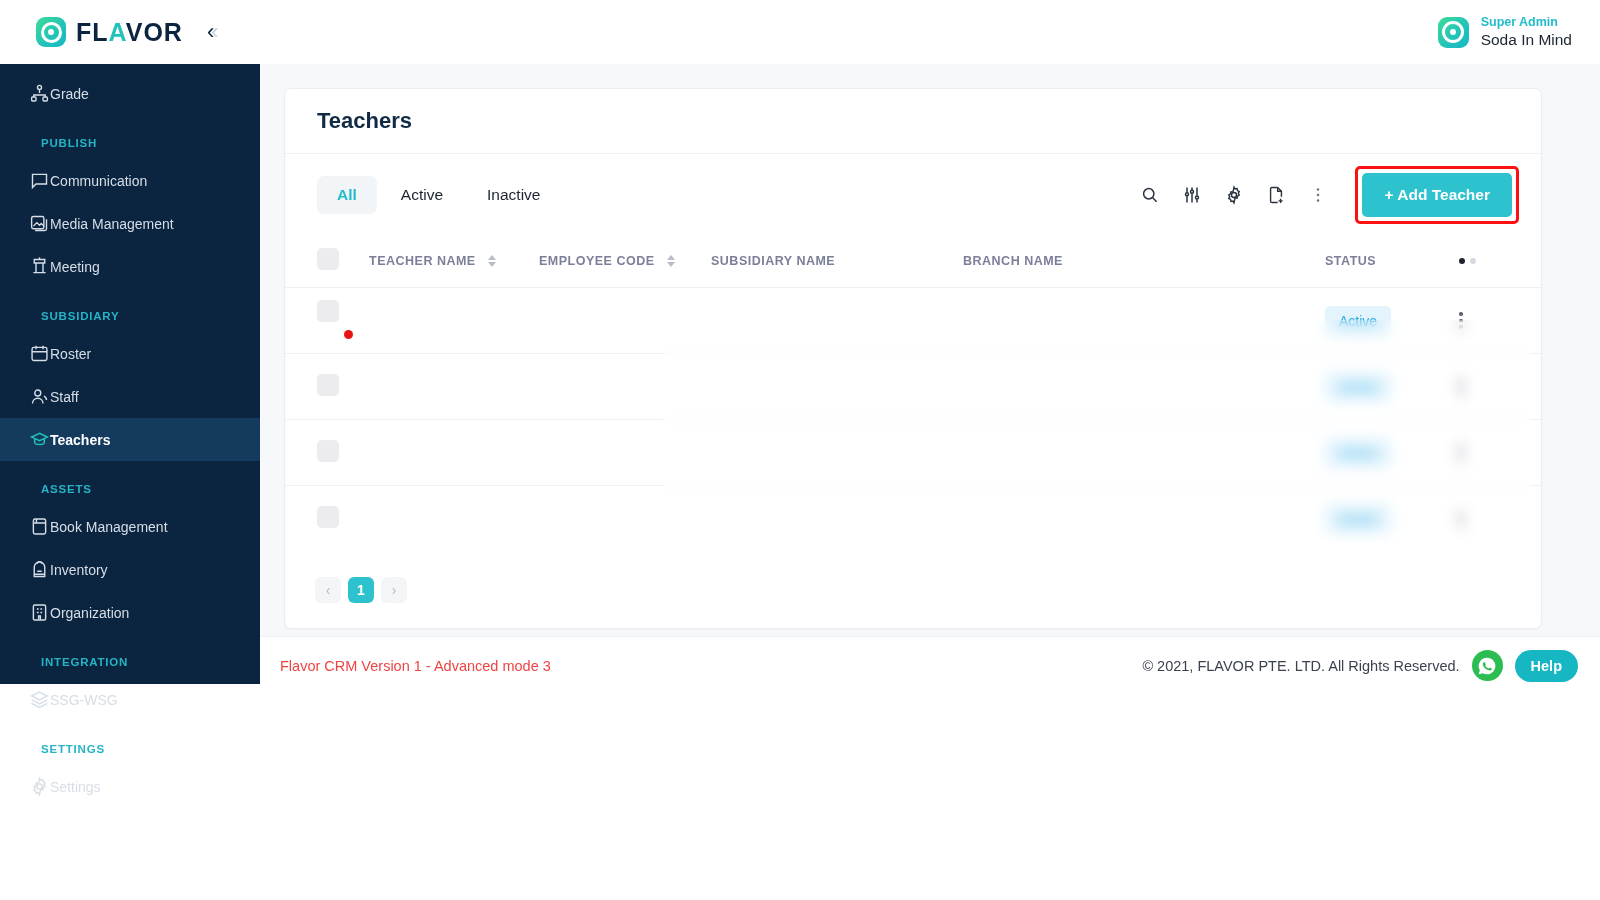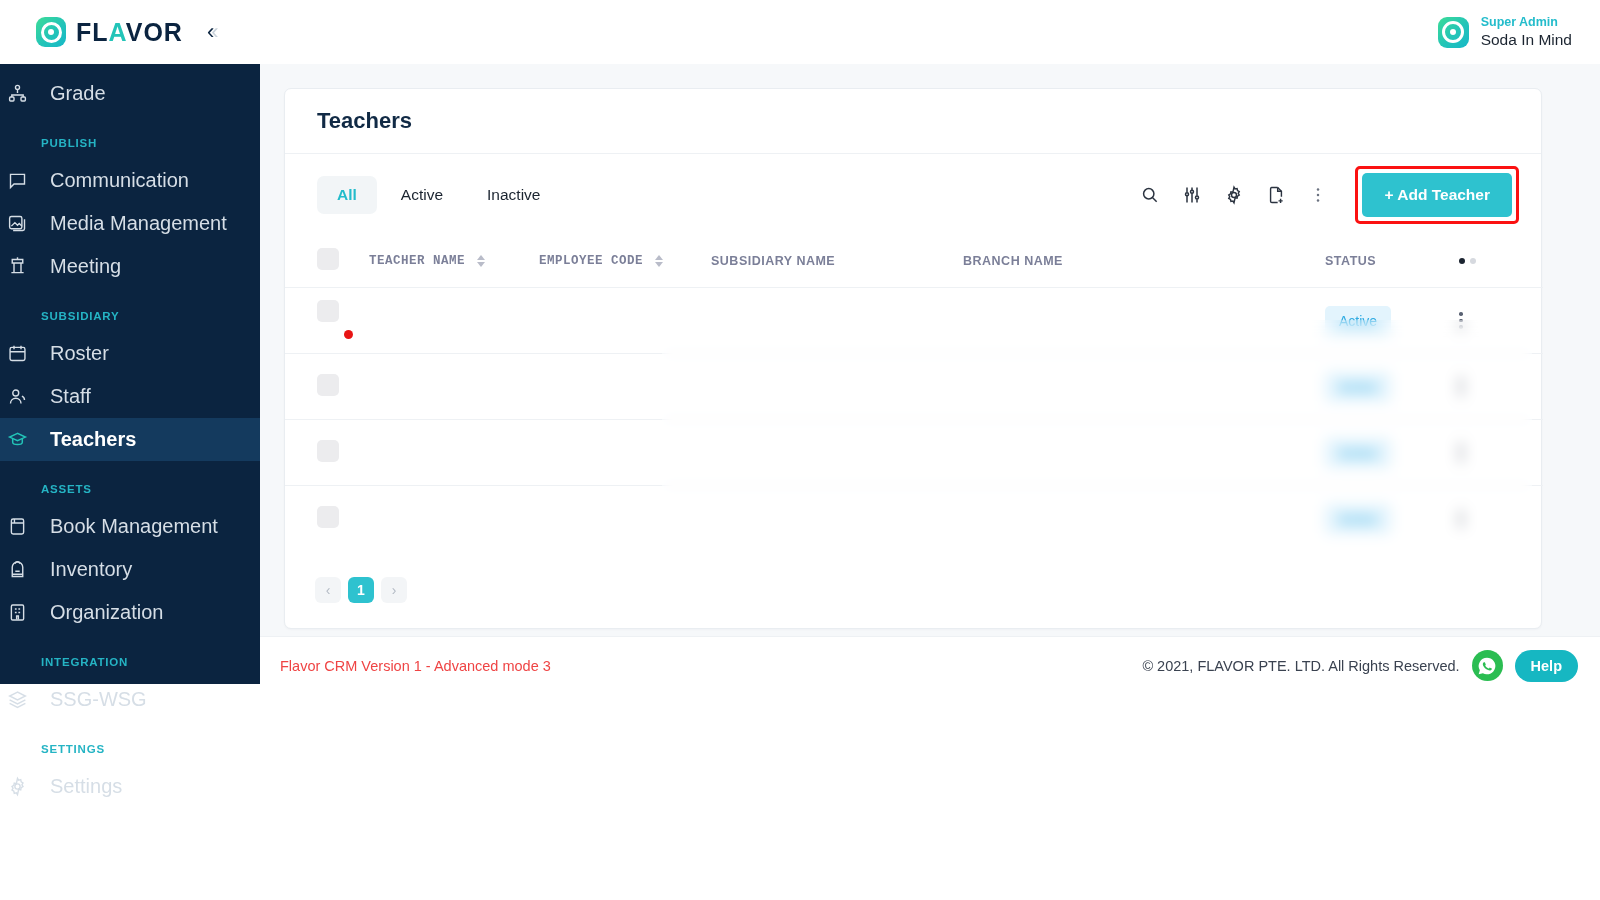--- a/index.html
+++ b/index.html
@@ -41,23 +41,23 @@
   .logo-text .teal { color: #23c4b8; }
   .collapse-btn {
     margin-left: 14px; display: flex; align-items: center; cursor: pointer;
     font-size: 20px; line-height: 1; letter-spacing: -3px;
   }
   .chev-dark { color: #0b2440; font-size: 22px; }
   .chev-light { color: #c9d2da; font-size: 22px; }
 
   .nav-scroll { padding-top: 8px; }
   .nav-item {
-    display: flex; align-items: center; gap: 22px;
-    height: 43px; padding-left: 6px; cursor: pointer;
-    color: #d6dee6; font-size: 20px;
+    display: flex; align-items: center; 
+    height: 43px; padding-left: 28px; cursor: pointer;
+    color: #d6dee6; font-size: 14px;
   }
   .nav-item .ico { width: 22px; height: 22px; display:flex; align-items:center; justify-content:center; flex: 0 0 22px; }
   .nav-item .ico svg { width: 21px; height: 21px; display:block; }
   .nav-item.active { background: #143a5e; color: #ffffff; font-weight: 700; }
   .nav-item.active .ico svg { stroke: #23c4b8; }
   .nav-section {
     color: #25b4c4; font-size: 11.5px; font-weight: 700; letter-spacing: 0.8px;
     padding: 22px 0 10px 22px;
     margin-left: 19px;
   }
@@ -124,21 +124,21 @@
     font-family: "Liberation Sans", sans-serif;
   }
 
   
   table.tbl { width: 100%; border-collapse: collapse; table-layout: fixed; }
   .tbl th {
     text-align: left; font-size: 12.5px; letter-spacing: .5px; font-weight: 700;
     color: #7b7f98; padding: 12px 0 14px 0; text-transform: uppercase;
   }
   .tbl thead tr { border-bottom: 1px solid #eef1f4; }
-  .th-inner { display: flex; align-items: center; gap: 12px; font-family: Liberation Mono, monospace; }
+  .th-inner { display: flex; align-items: center; gap: 12px; }
   .sort-ico { display: inline-flex; flex-direction: column; gap: 2px; cursor: pointer; }
   .sort-ico i {
     display:block; width: 0; height: 0; border-left: 4px solid transparent;
     border-right: 4px solid transparent;
   }
   .sort-ico i.up { border-bottom: 5px solid #b9bcc9; }
   .sort-ico i.dn { border-top: 5px solid #b9bcc9; }
   .col-chk { width: 84px; padding-left: 32px !important; }
   .col-name { width: 170px; }
   .col-code { width: 172px; }

